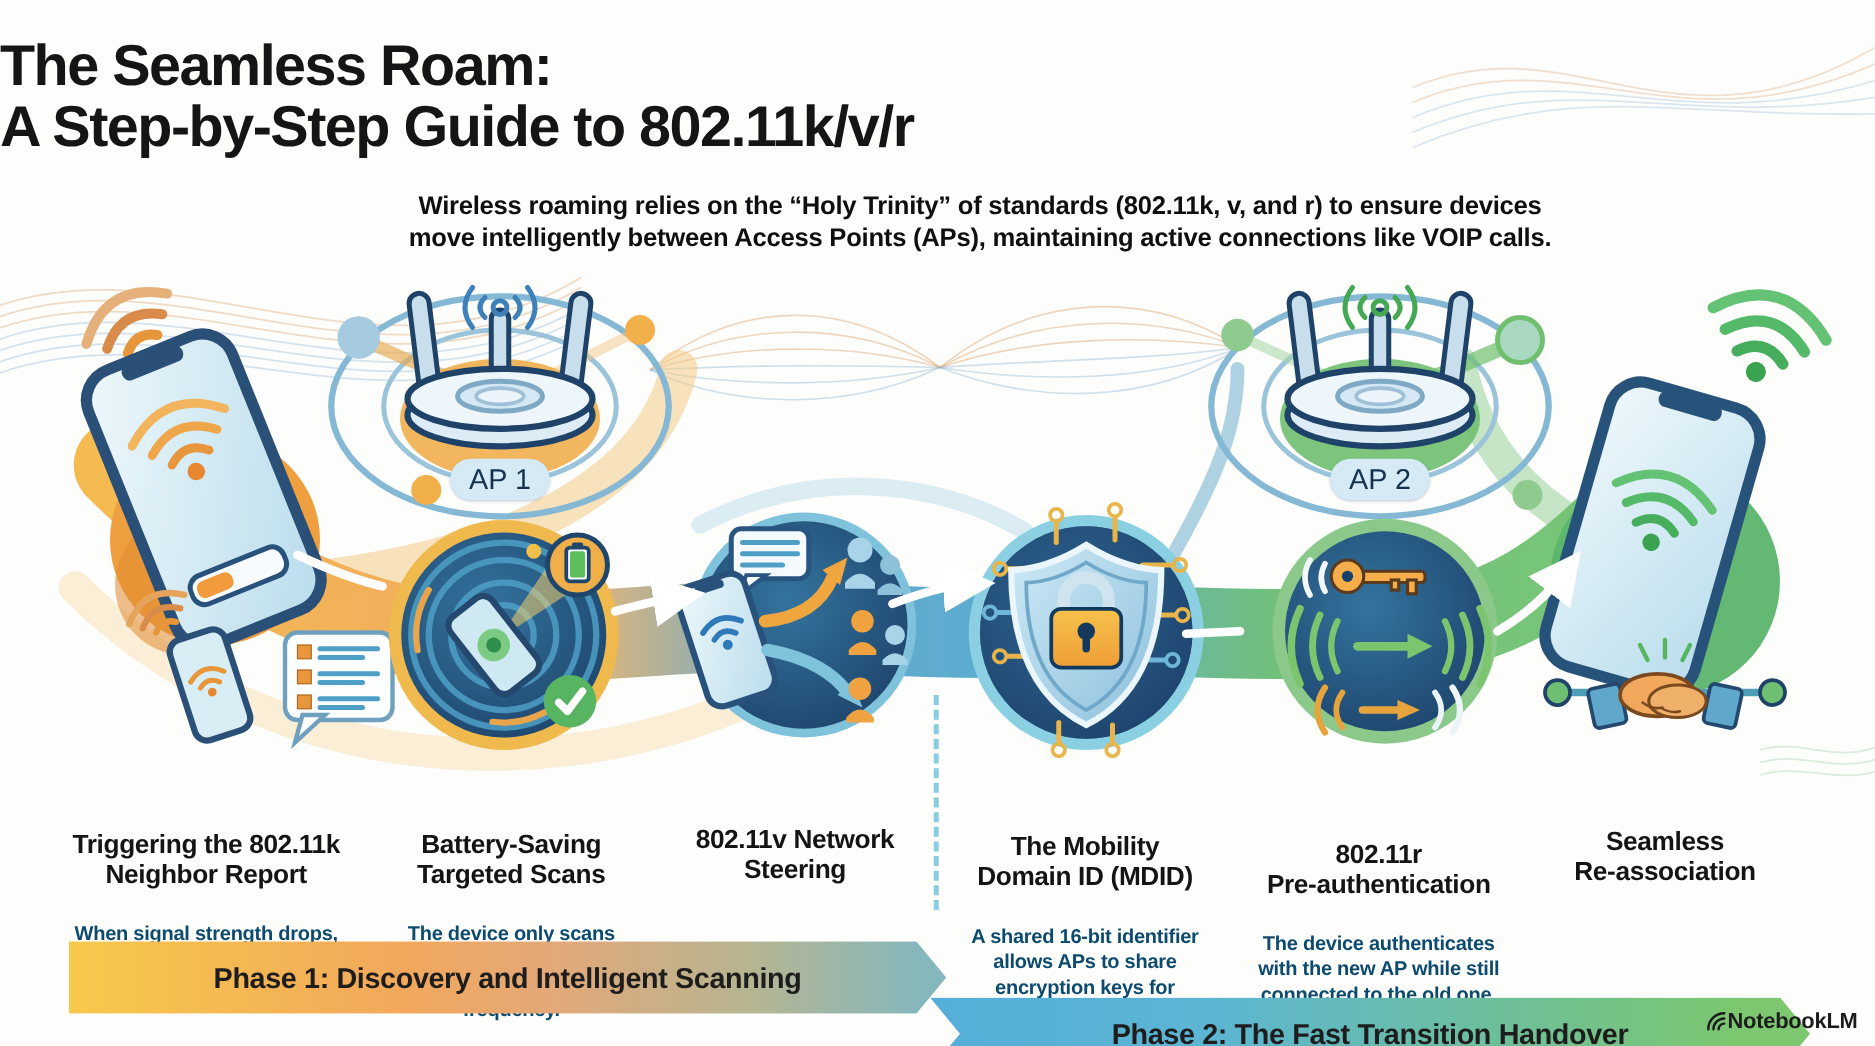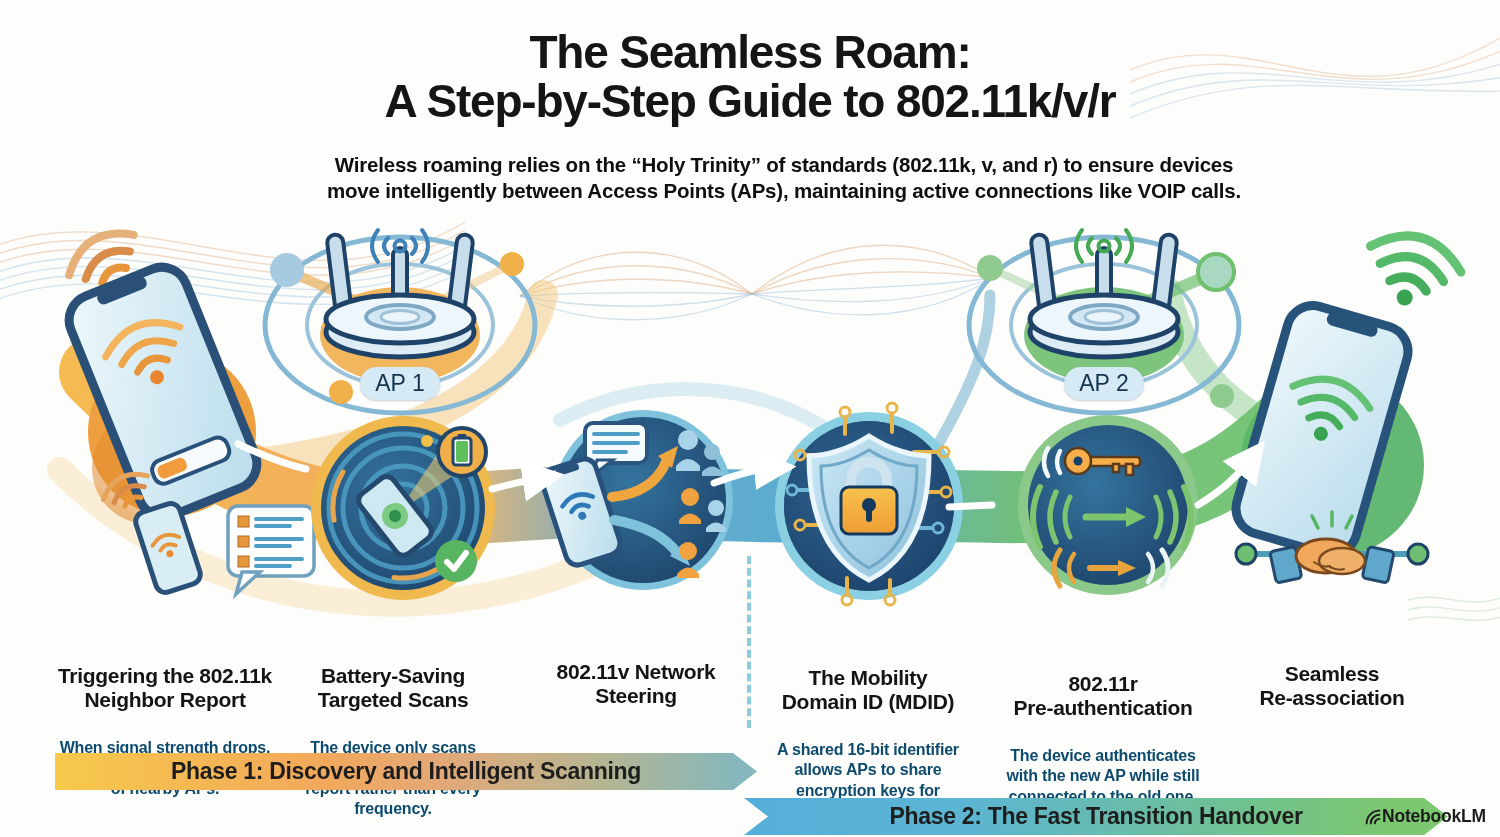--- a/index.html
+++ b/index.html
@@ -1,31 +1,31 @@
 <!DOCTYPE html>
 <html><head>
 <meta charset="utf-8">
 <style>
   html,body{margin:0;padding:0;}
   body{font-family:"Liberation Sans",sans-serif;background:#e8e8e8;}
   .stage{position:relative;width:1500px;height:837px;background:#fdfdfc;overflow:hidden;margin:0 auto;}
   .abs{position:absolute;}
   svg{display:block;}
-  .title{top:28px;left:0;width:100%;text-align:center;font-size:46px;font-weight:bold;
+  .title{top:28px;left:0;width:100%;text-align:left;font-size:46px;font-weight:bold;
          line-height:1.06;letter-spacing:-1.2px;color:#151515;white-space:pre-line;}
   .subtitle{top:152px;left:0;width:100%;text-align:center;font-size:20.5px;font-weight:bold;
          line-height:1.25;letter-spacing:-0.2px;color:#0f0f0f;white-space:pre-line;padding-left:34px;}
   .ap-pill{width:80px;height:33px;border-radius:18px;background:#d5eaf4;color:#14324e;
          font-weight:normal;font-size:23px;display:flex;align-items:center;justify-content:center;
          box-shadow:0 1px 2px rgba(30,60,90,.25);}
   .step-col{position:absolute;text-align:center;white-space:pre-line;color:#141414;}
   .step-title{font-size:21px;font-weight:bold;line-height:1.16;letter-spacing:-0.3px;margin-bottom:7px;margin-top:44px;}
   .step-desc{font-size:16px;font-weight:bold;line-height:1.28;letter-spacing:-0.2px;color:#0c4a6e;}
   .divider-dashed{left:747px;top:556px;height:172px;width:0;border-left:4px dashed #6ec0dc;opacity:.8;}
-  .phase{top:753px;height:37px;display:flex;align-items:center;justify-content:center;
+  .phase{top:753px;height:58px;display:flex;align-items:center;justify-content:center;
          font-size:23px;font-weight:bold;color:#1d1d1d;letter-spacing:-0.3px;}
   .phase1{left:55px;width:702px;
           background:linear-gradient(90deg,#f7c94b 0%,#f2a85c 38%,#e3a878 55%,#b5b592 78%,#85b7bc 97%);
           clip-path:polygon(0 0,calc(100% - 24px) 0,100% 50%,calc(100% - 24px) 100%,0 100%);}
   .phase2{left:744px;width:704px;
           background:linear-gradient(90deg,#54aed9 0%,#5cb5d2 32%,#6fc095 68%,#7cc76f 92%);
           clip-path:polygon(0 0,calc(100% - 24px) 0,100% 50%,calc(100% - 24px) 100%,0 100%,24px 50%);margin-top:45px;}
   .brand{top:806px;right:14px;display:flex;align-items:center;gap:0;color:#1c1c1c;
          font-size:17.5px;font-weight:bold;letter-spacing:-0.2px;}
 </style>
@@ -428,21 +428,21 @@
   <div class="abs ap-pill" style="left:360px;top:367px">AP 1</div>
   <div class="abs ap-pill" style="left:1064px;top:367px">AP 2</div>
 
   <div class="step-col" style="left:35px;top:602px;width:260px">
     <div class="step-title">Triggering the 802.11k
 Neighbor Report</div>
     <div class="step-desc">When signal strength drops,
 the device requests a list
 of nearby APs.</div>
   </div>
-  <div class="step-col" style="left:278px;top:602px;width:230px">
+  <div class="step-col" style="left:294px;top:602px;width:230px">
     <div class="step-title">Battery-Saving
 Targeted Scans</div>
     <div class="step-desc">The device only scans
 channels provided in the
 report rather than every
 frequency.</div>
   </div>
   <div class="step-col" style="left:516px;top:598px;width:240px">
     <div class="step-title">802.11v Network
 Steering</div>

